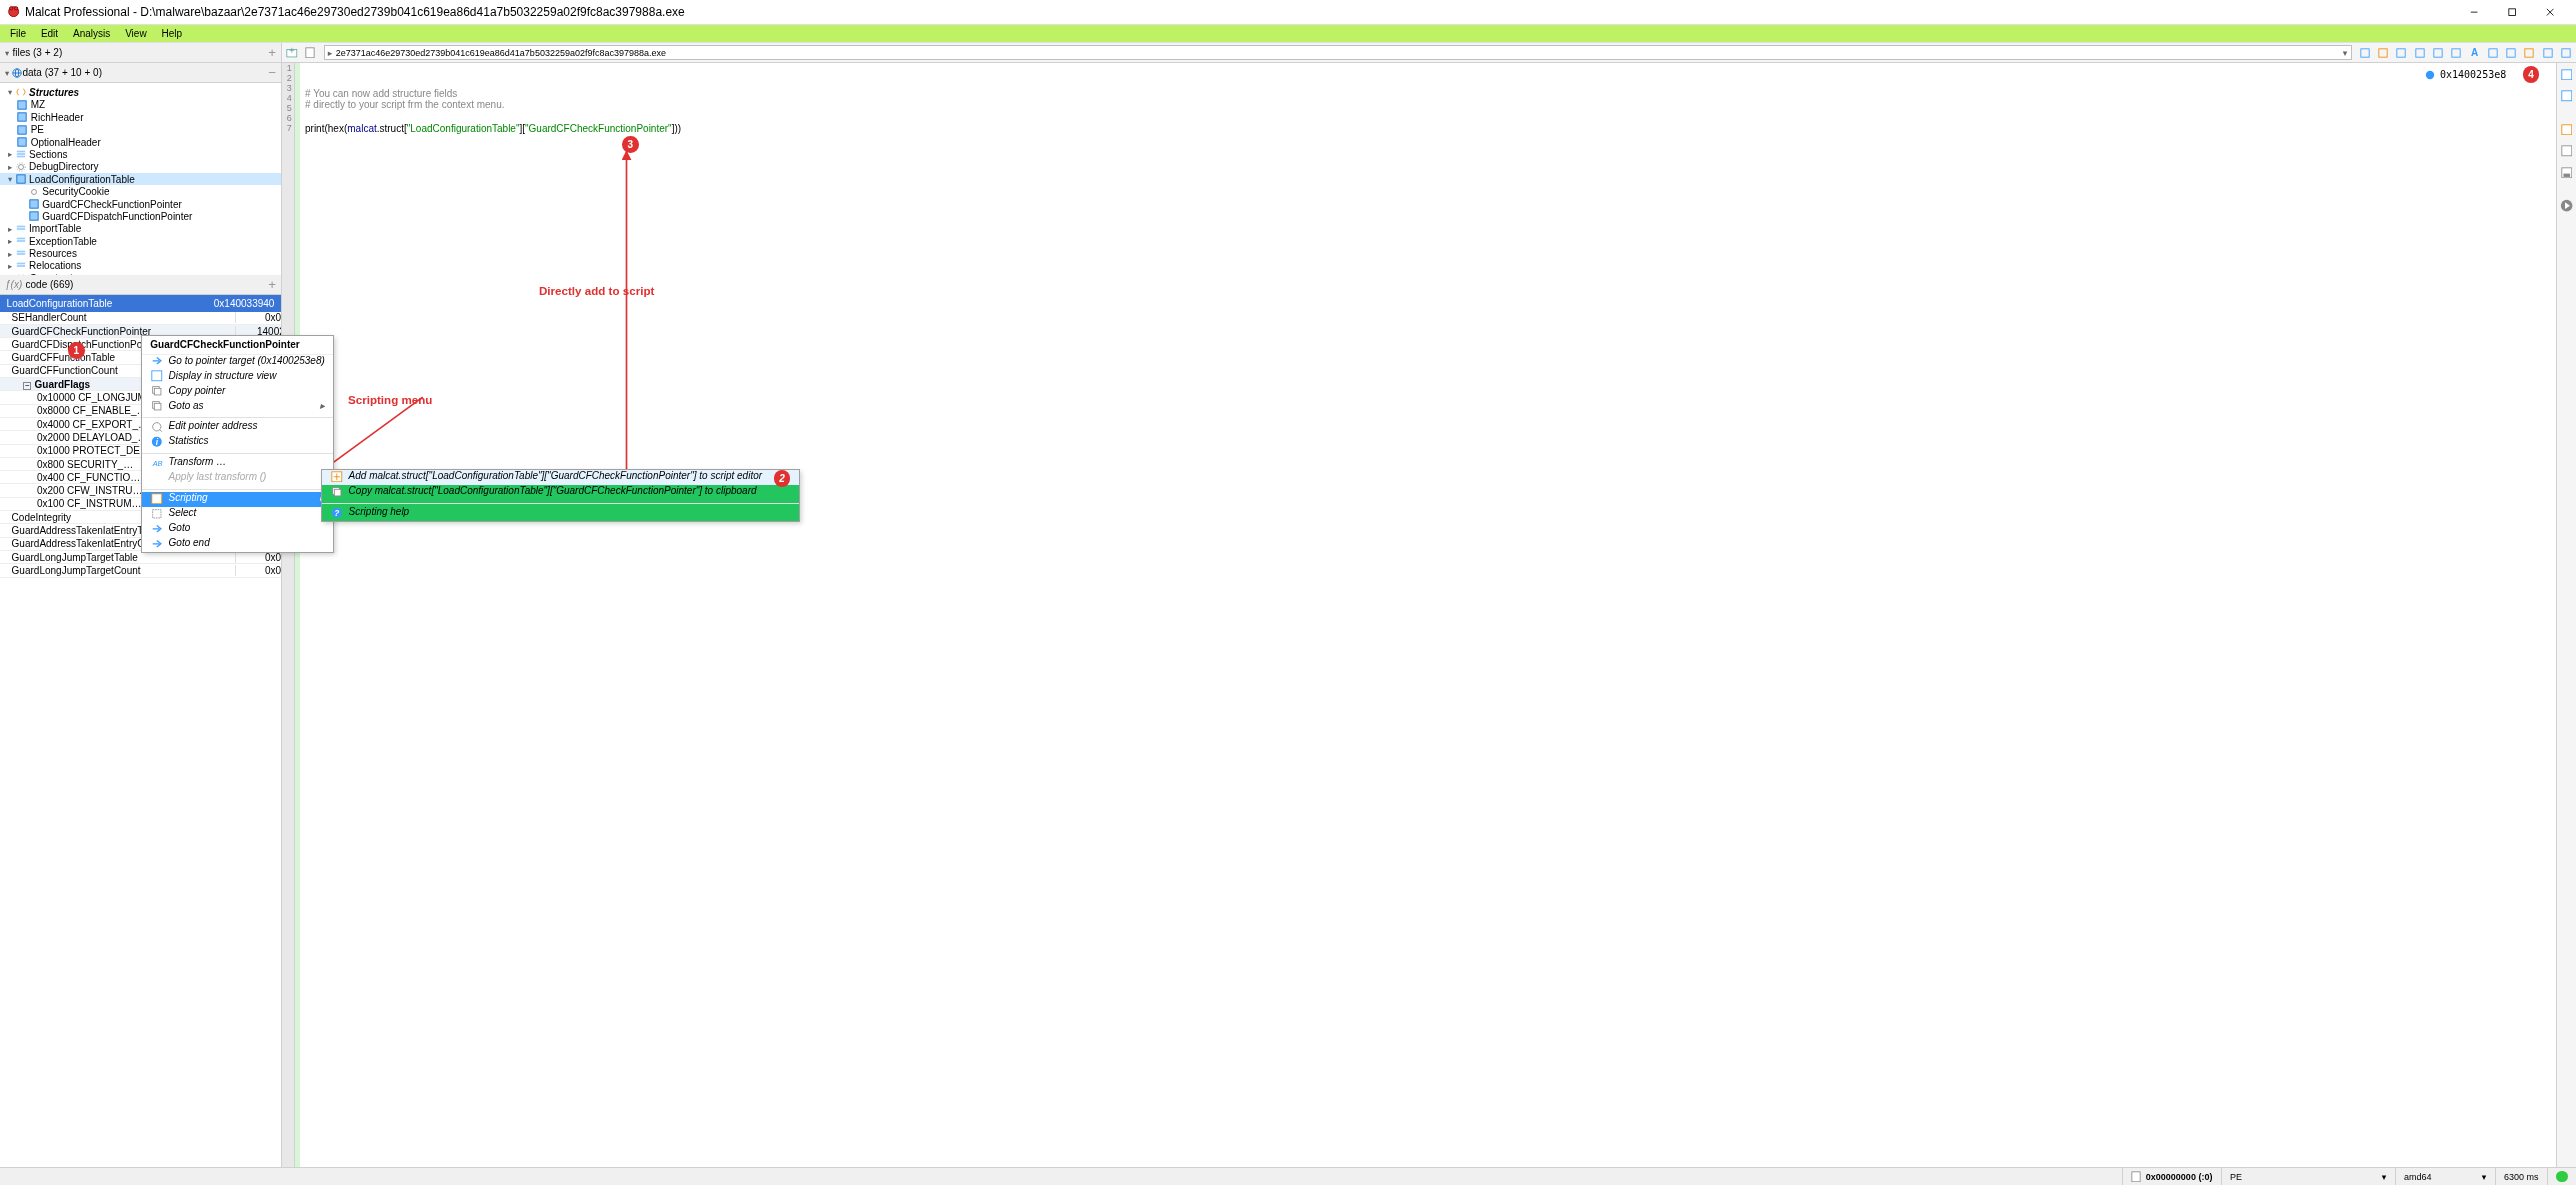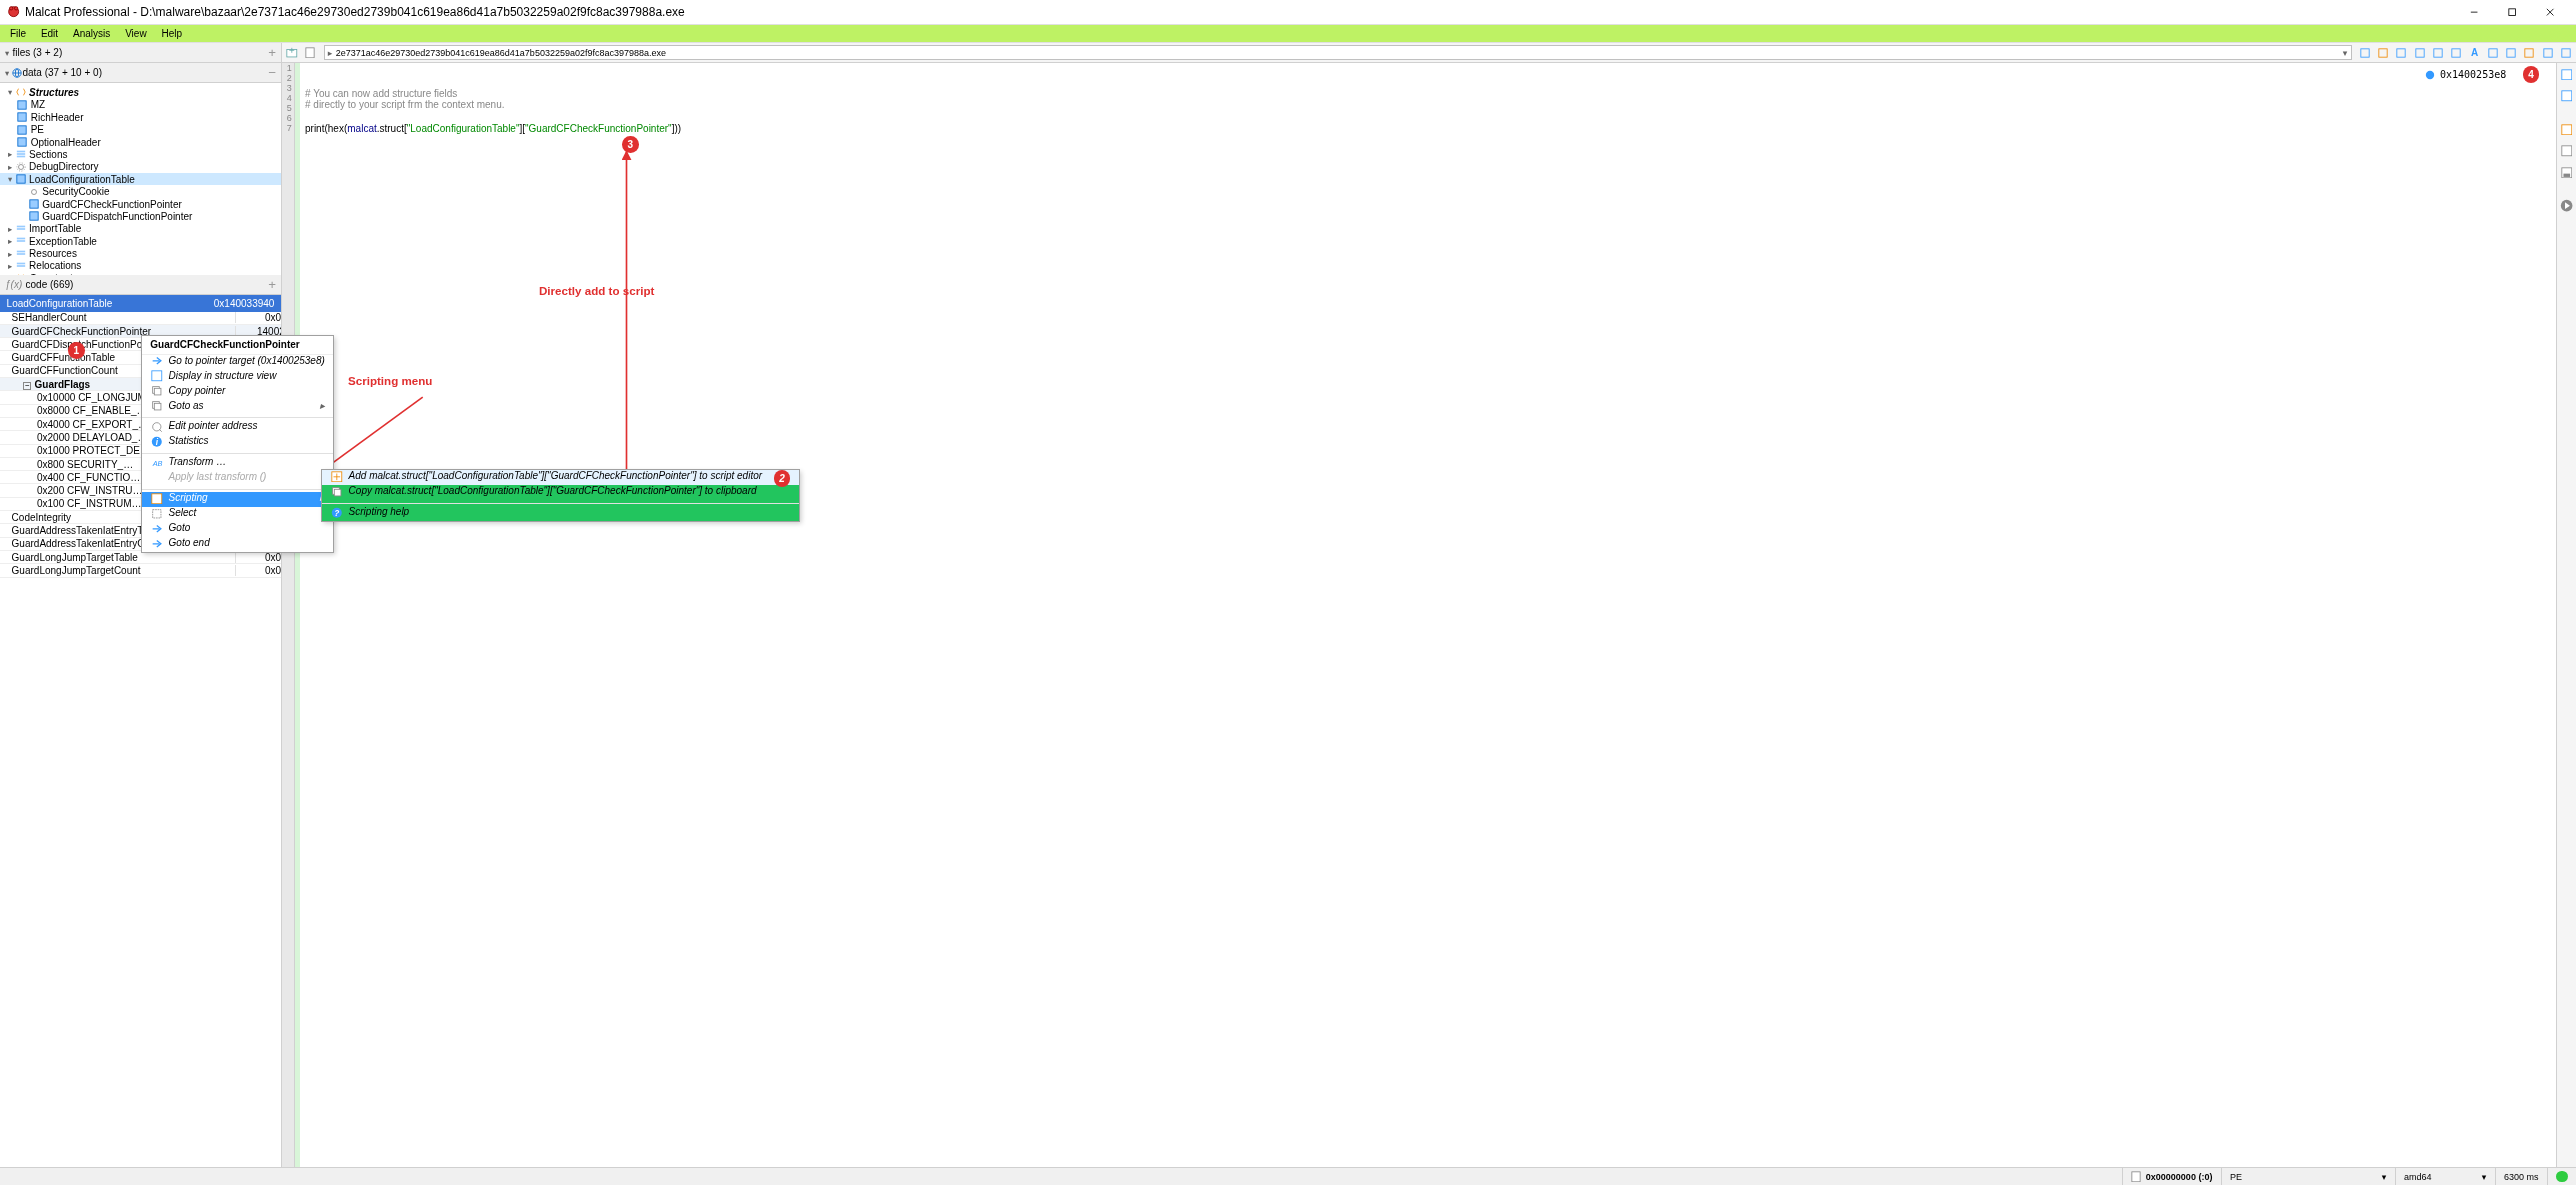--- a/index.html
+++ b/index.html
@@ -609,21 +609,21 @@
         <div style="position:absolute;right:16.6px;top:3.3px;display:flex;align-items:center;gap:5px;">
           <span>
               <svg width="10" height="10" viewBox="0 0 12 12">
                 <circle cx="6" cy="6" r="5" fill="#39f"></circle>
               </svg>
             </span>
           <span style="font-family:Consolas,monospace;">0x1400253e8</span>
           <span class="circle-num" style="margin-left:11.6px;">4</span>
         </div>
 
-        <span class="annot" style="left:66px;top:311px;">Scripting menu</span>
+        <span class="annot" style="left:66px;top:330px;">Scripting menu</span>
         <svg style="position:absolute;left:25px;top:330px;z-index:49;" width="124" height="91" viewBox="0 0 150 110">
             <defs>
               <marker id="a1" markerWidth="8" markerHeight="8" refX="6" refY="3" orient="auto">
                 <path d="M0,0 L6,3 L0,6 Z" fill="#e03030"></path>
               </marker>
             </defs>
             <line x1="140" y1="5" x2="10" y2="100" stroke="#e03030" stroke-width="2" marker-end="url(#a1)"></line>
           </svg>
 
         <span class="annot" style="left:257px;top:221px;">Directly add to script</span>

